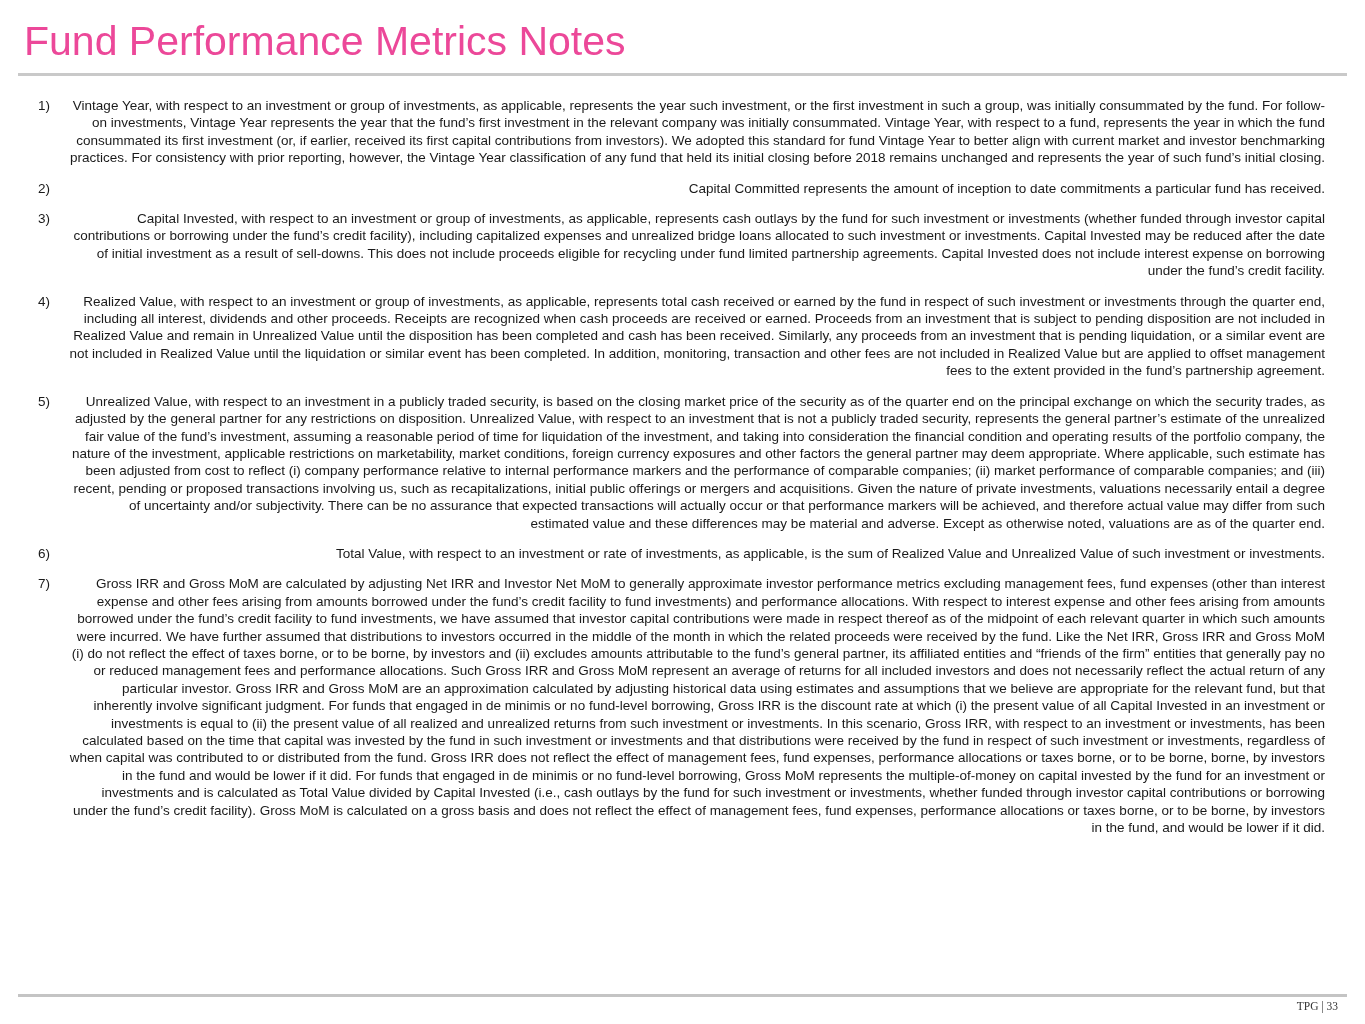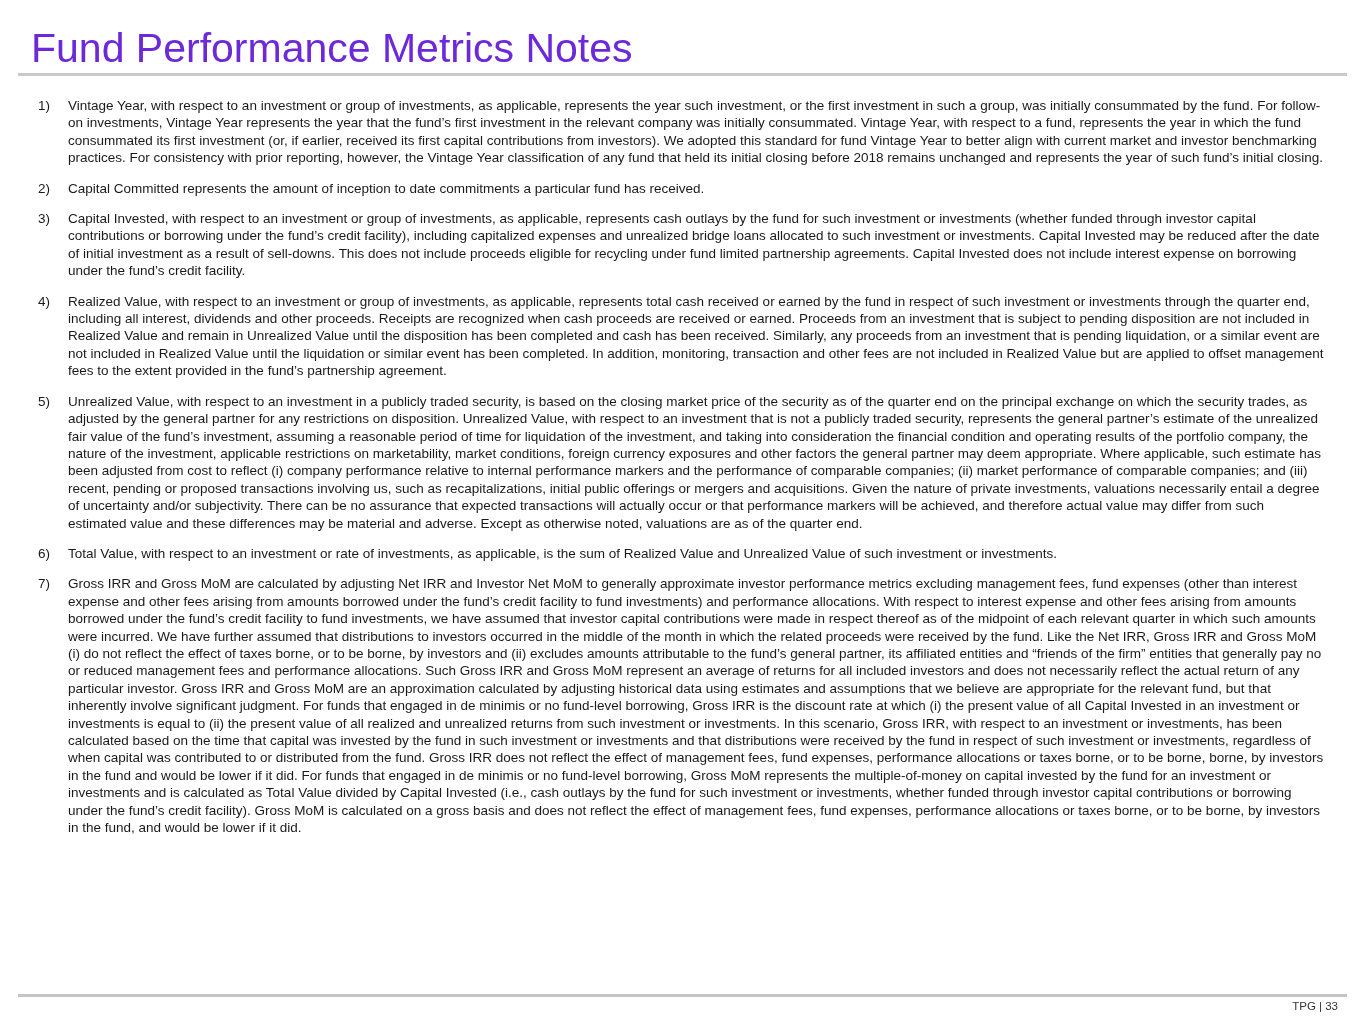--- a/index.html
+++ b/index.html
@@ -11,28 +11,28 @@
   }
   .page {
     position: relative;
     width: 1365px;
     height: 1024px;
     background: #ffffff;
     overflow: hidden;
     box-sizing: border-box;
   }
   h1.title {
-    margin: 7px;
+    margin: 0;
     position: absolute;
     top: 18px;
     left: 24px;
     font-size: 41px;
     font-weight: 400;
     letter-spacing: 0px;
-    color: #6d28d9;
+    color: #ec4899;
     white-space: nowrap;
   }
   .title-rule {
     position: absolute;
     top: 73px;
     left: 18px;
     right: 18px;
     height: 3px;
     background: #c9c9c9;
   }
@@ -52,36 +52,37 @@
     font-size: 13.5px;
     line-height: 17.4px;
     color: #1a1a1a;
   }
   .note .txt {
     margin: 0;
     flex: 1 1 auto;
     font-size: 13.5px;
     line-height: 17.4px;
     color: #1a1a1a;
-    text-align: left;
+    text-align: right;
   }
   .footer-rule {
     position: absolute;
     left: 18px;
     right: 18px;
     top: 994px;
     height: 3px;
     background: #c4c4c4;
   }
   .footer-label {
     position: absolute;
     top: 1000px;
     right: 27px;
     font-size: 11.5px;
     color: #333333;
+    font-family: Liberation Serif, serif;
   }
 </style>
 </head>
 <body>
 
 <div class="page">
 
   <h1 class="title">Fund Performance Metrics Notes</h1>
   <div class="title-rule"></div>
 

